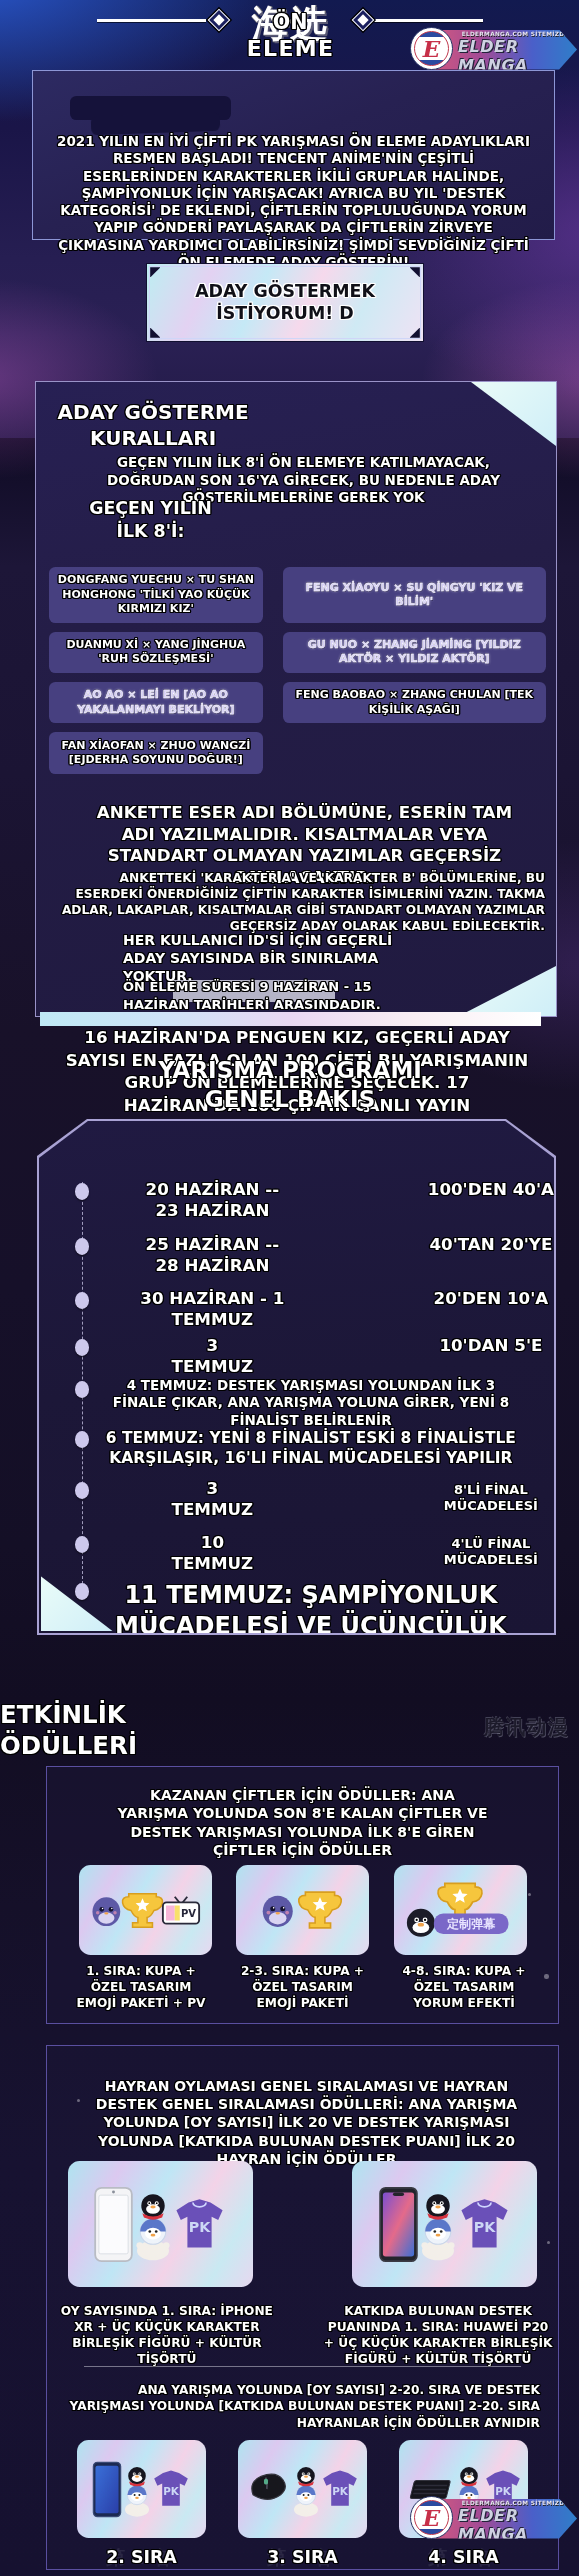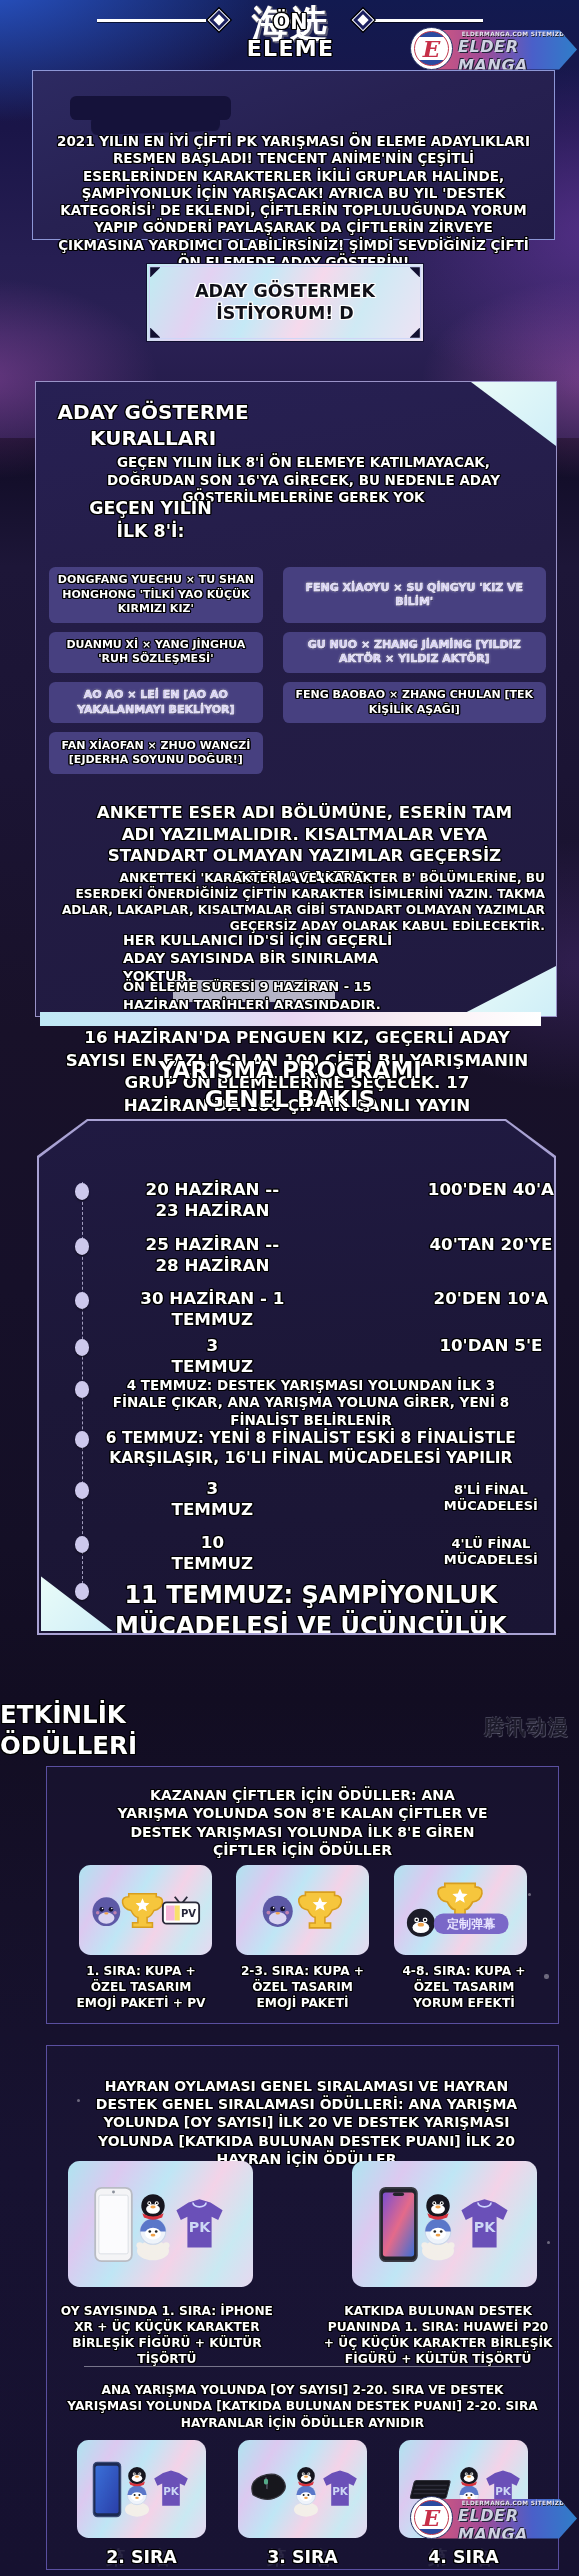--- a/index.html
+++ b/index.html
@@ -122,21 +122,21 @@
     border-radius:11.6px;position:relative;overflow:hidden;}
   .cards3{position:absolute;left:0;right:0;display:flex;justify-content:center;gap:24.5px;}
   .pcard{width:133px;height:90px;display:flex;align-items:center;justify-content:center;gap:1.3px;}
   .caps3{position:absolute;left:0;right:0;display:flex;justify-content:center;gap:24.5px;}
   .cap{width:137px;text-align:center;font-size:12.2px;line-height:1.3;}
   .bigcards{position:absolute;left:20.6px;right:20.6px;display:flex;justify-content:space-between;}
   .bcard{width:185px;height:126px;display:flex;align-items:center;justify-content:center;}
   .bigcaps{position:absolute;left:3.9px;right:3.9px;display:flex;justify-content:space-between;}
   .bcap{width:232px;text-align:center;font-size:12.2px;line-height:1.3;}
   .divline{position:absolute;left:37px;right:37px;height:0;border-top:1.3px solid rgba(235,235,245,.45);}
-  .runnote{position:absolute;left:18px;right:18px;text-align:center;font-size:12.2px;line-height:1.35;}
+  .runnote{position:absolute;left:18px;right:18px;text-align:right;font-size:12.2px;line-height:1.35;}
   .smallcards{position:absolute;left:0;right:0;display:flex;justify-content:center;gap:32px;}
   .scard{width:129px;height:98px;display:flex;align-items:center;justify-content:center;}
   .runlabels{position:absolute;left:0;right:0;display:flex;justify-content:center;gap:32px;}
   .rlab{width:129px;text-align:center;font-size:17.4px;position:relative;}
   .rlab .ghost{position:absolute;left:50%;top:-3.2px;transform:translateX(-50%);font-size:19.3px;
     color:rgba(45,42,70,.9);letter-spacing:6.4px;z-index:0;white-space:nowrap;}
   .rlab .lbl{position:relative;z-index:1;}
   .star-dot{position:absolute;width:3.2px;height:3.2px;border-radius:50%;background:#fff;opacity:.8;}
 </style>
 </head>

